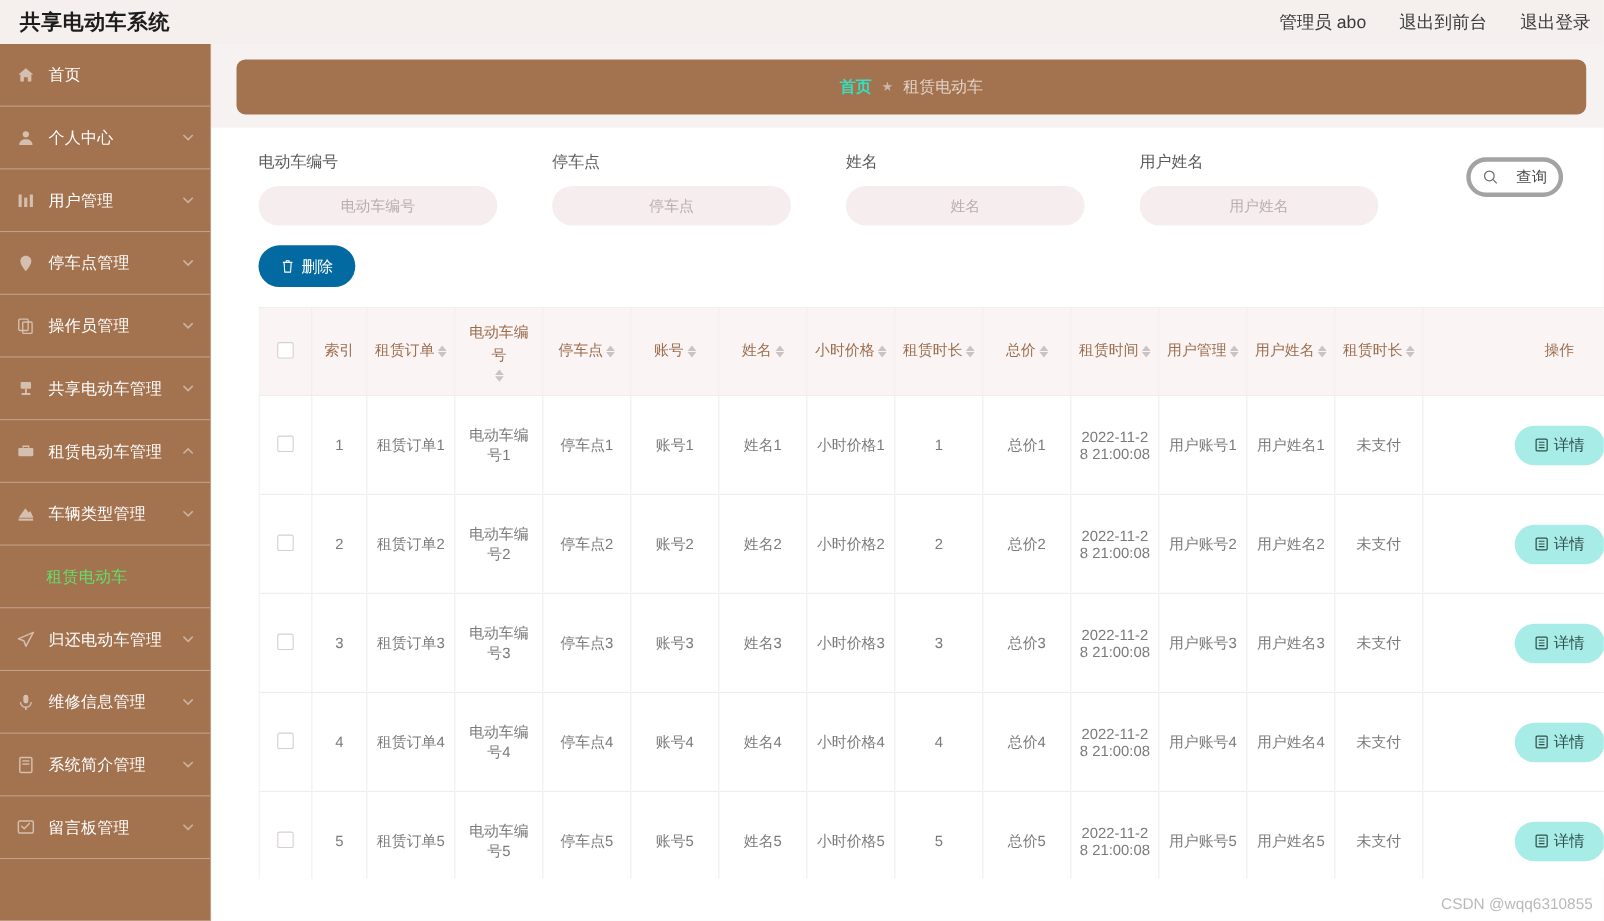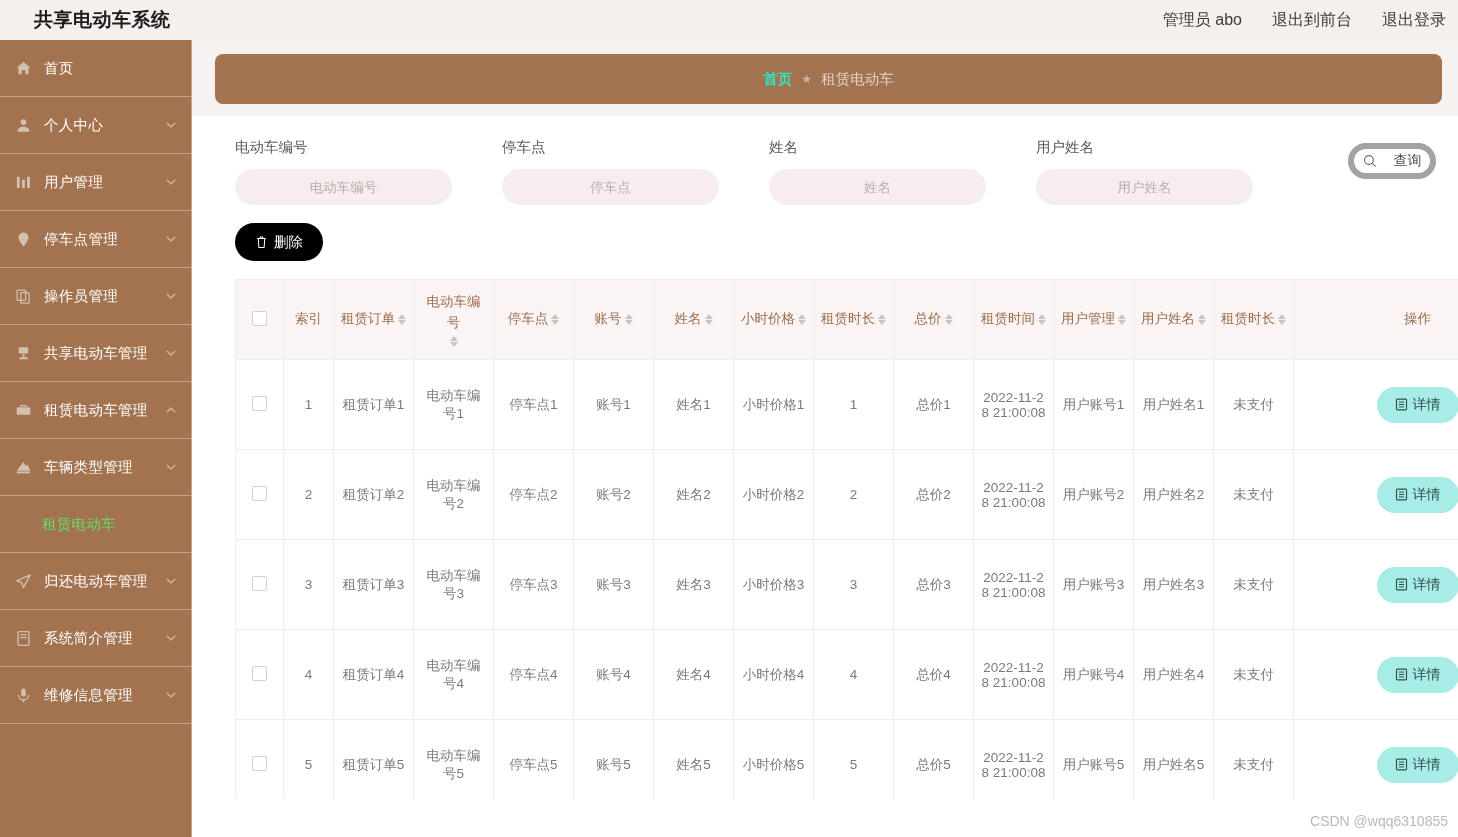--- a/index.html
+++ b/index.html
@@ -10,21 +10,20 @@
     background: #f6f2f1;
   }
 
   
   .topbar {
     position: absolute; top: 0; left: 0;
     width: 1458px; height: 40px;
     background: #f5efee;
     display: flex; align-items: center;
     z-index: 40;
-    padding-left: 16px;
   }
   .brand {
     margin-left: 18px;
     font-size: 19px; font-weight: bold; color: #1c1c1c;
     letter-spacing: 0.5px;
   }
   .topnav {
     margin-left: auto;
     display: flex; align-items: center; gap: 30px;
     padding-right: 12px;
@@ -117,35 +116,35 @@
     width: 217px; height: 36px;
     background: #f6eeee;
     border: none; border-radius: 19px;
     outline: none;
     text-align: center;
     font-size: 13.5px; color: #555;
     font-family: inherit;
   }
   .field-input::placeholder { color: #b9adad; }
   .query-btn {
-    position: absolute; right: 22px; top: 27px;
+    position: absolute; right: 37px; top: 27px;
     width: 88px; height: 36px;
     background: #ffffff;
-    border: 6px solid #a3a3a3;
+    border: 4px solid #a3a3a3;
     border-radius: 19px;
     display: flex; align-items: center; justify-content: center; gap: 17px;
     cursor: pointer;
     font-size: 14px; color: #4a4a4a;
   }
   .query-btn svg { display: block; }
 
   .del-btn {
     margin: 18px 0 0 43px;
     width: 88px; height: 38px;
-    background: #000000;
+    background: #0369a1;
     border: none; border-radius: 19px;
     color: #fff; font-size: 14.5px;
     display: flex; align-items: center; justify-content: center; gap: 6px;
     cursor: pointer;
     font-family: inherit;
   }
   .del-btn svg { display: block; }
 
   
   .table-wrap {
@@ -359,41 +358,55 @@
       <span class="menu-label">归还电动车管理</span>
       <span class="chev">
         <svg width="12" height="12" viewBox="0 0 12 12">
           <path d="M2.2 4.2 6 8 9.8 4.2" fill="none" stroke="#ffffff" stroke-width="1.5" stroke-linecap="round"></path>
         </svg>
       </span>
     </div>
     <div class="menu-item">
       <span class="menu-icon">
         <svg width="17" height="17" viewBox="0 0 18 18" fill="#ffffff">
+          <rect x="6.6" y="1.6" width="4.8" height="8.6" rx="2.4"></rect>
+          <path d="M3.8 8.6c0 2.9 2.3 5.1 5.2 5.1s5.2-2.2 5.2-5.1" fill="none" stroke="#fff" stroke-width="1.3"></path>
+          <rect x="8.2" y="13.6" width="1.6" height="2.8"></rect>
+        </svg>
+      </span>
+      <span class="menu-label">维修信息管理</span>
+      <span class="chev">
+        <svg width="12" height="12" viewBox="0 0 12 12">
+          <path d="M2.2 4.2 6 8 9.8 4.2" fill="none" stroke="#ffffff" stroke-width="1.5" stroke-linecap="round"></path>
+        </svg>
+      </span>
+    </div>
+    <div class="menu-item">
+      <span class="menu-icon">
+        <svg width="17" height="17" viewBox="0 0 18 18" fill="#ffffff">
           <rect x="3.2" y="1.8" width="11.6" height="14.4" rx="1.2" fill="none" stroke="#fff" stroke-width="1.4"></rect>
           <rect x="5.6" y="4.4" width="6.8" height="1.3"></rect>
           <rect x="5.6" y="7.4" width="6.8" height="1.3"></rect>
         </svg>
       </span>
       <span class="menu-label">系统简介管理</span>
       <span class="chev">
         <svg width="12" height="12" viewBox="0 0 12 12">
           <path d="M2.2 4.2 6 8 9.8 4.2" fill="none" stroke="#ffffff" stroke-width="1.5" stroke-linecap="round"></path>
         </svg>
       </span>
     </div>
     <div class="menu-item">
       <span class="menu-icon">
         <svg width="17" height="17" viewBox="0 0 18 18" fill="#ffffff">
-          <rect x="6.6" y="1.6" width="4.8" height="8.6" rx="2.4"></rect>
-          <path d="M3.8 8.6c0 2.9 2.3 5.1 5.2 5.1s5.2-2.2 5.2-5.1" fill="none" stroke="#fff" stroke-width="1.3"></path>
-          <rect x="8.2" y="13.6" width="1.6" height="2.8"></rect>
-        </svg>
-      </span>
-      <span class="menu-label">维修信息管理</span>
+          <rect x="1.8" y="2.6" width="14.4" height="11.4" rx="1.4" fill="none" stroke="#fff" stroke-width="1.4"></rect>
+          <path d="M5 7.6l2.4 2.4 5-5" fill="none" stroke="#fff" stroke-width="1.4" stroke-linecap="round" stroke-linejoin="round"></path>
+        </svg>
+      </span>
+      <span class="menu-label">留言板管理</span>
       <span class="chev">
         <svg width="12" height="12" viewBox="0 0 12 12">
           <path d="M2.2 4.2 6 8 9.8 4.2" fill="none" stroke="#ffffff" stroke-width="1.5" stroke-linecap="round"></path>
         </svg>
       </span>
     </div>
   </div>
 
 <div class="main">
 

